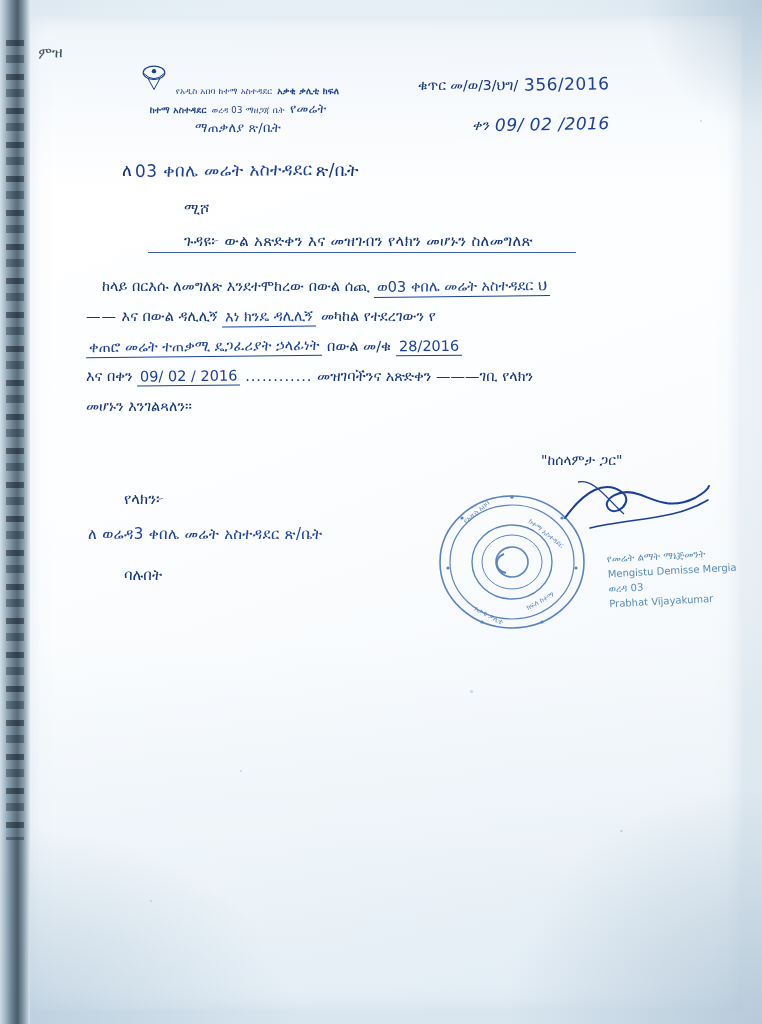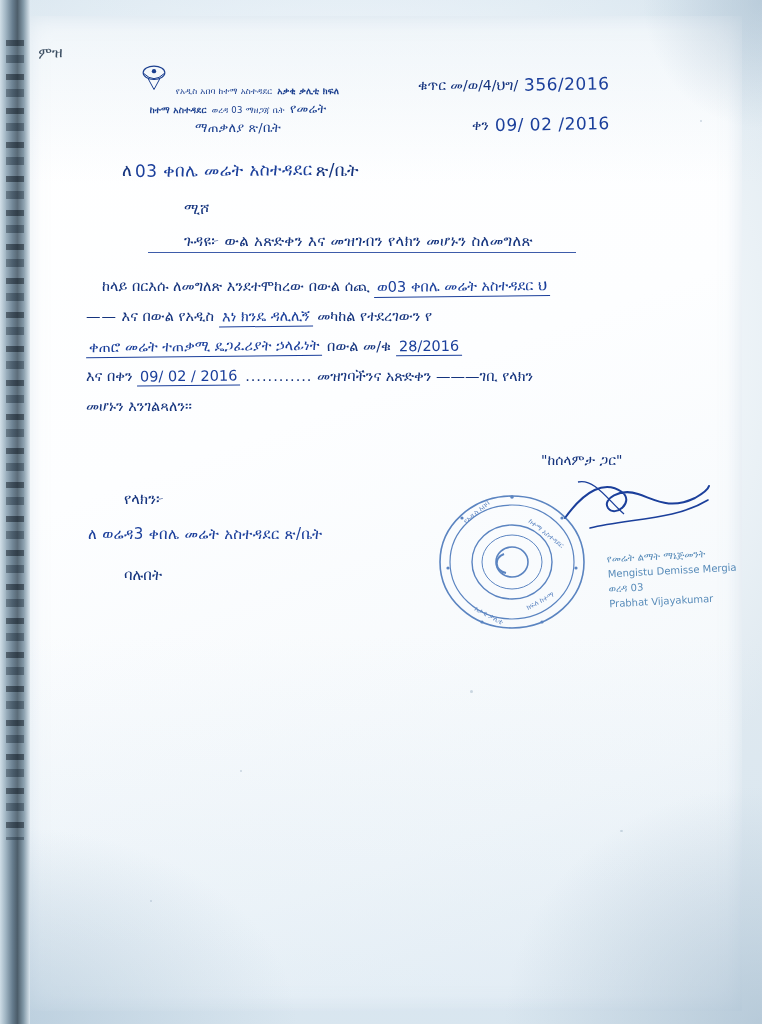--- a/index.html
+++ b/index.html
@@ -140,21 +140,21 @@
     font-size: 14px;
     color: #16347f;
   }
   .ref-value {
     font-size: 17px;
     color: #1b3f9b;
     letter-spacing: 0.5px;
     transform: rotate(-1deg);
     display: inline-block;
   }
-  #ref-row-date { margin-left: 54px; }
+  #ref-row-date { margin-left: 54px; font-style: italic; }
 
   
   #addressee {
     left: 86px; top: 160px;
     font-size: 17px;
     letter-spacing: 0.4px;
   }
   #addressee .hw { color: #1b3f9b; }
 
   
@@ -280,21 +280,21 @@
       <path d="M13 20 L20 33 L27 20" fill="none" stroke="#1b3f8f" stroke-width="1.2"></path>
     </svg>
     <span class="lh-line">የአዲስ አበባ ከተማ አስተዳደር</span>
     <span class="lh-line strong">አቃቂ ቃሊቲ ክፍለ ከተማ አስተዳደር</span>
     <span class="lh-line">ወረዳ 03 ማዘጋጃ ቤት</span>
     <span class="lh-line small">የመሬት ማጠቃለያ ጽ/ቤት</span>
   </div>
 
   <div id="ref-block">
     <div class="ref-row">
-      <span class="ref-label">ቁጥር መ/ወ/4/ህግ/</span>
+      <span class="ref-label">ቁጥር መ/ወ/3/ህግ/</span>
       <span class="ref-value">356/2016</span>
     </div>
     <div class="ref-row" id="ref-row-date">
       <span class="ref-label">ቀን</span>
       <span class="ref-value">09/ 02 /2016</span>
     </div>
   </div>
 
   <div id="addressee" class="print">
     <span>ለ</span><span class="hw nounder">03 ቀበሌ መሬት አስተዳደር</span><span>ጽ/ቤት</span>
@@ -308,21 +308,21 @@
   </div>
   <div id="subject-underline"></div>
 
   <div class="body-line" style="top:278px;">
     <span style="margin-left:16px">ከላይ በርእሱ ለመግለጽ እንደተሞከረው በውል ሰጪ</span>
     <span class="hw">ወ03 ቀበሌ መሬት አስተዳደር ህ</span>
   </div>
 
   <div class="body-line" style="top:308px;">
     <span class="dots">——</span>
-    <span>እና በውል የአዲስ</span>
+    <span>እና በውል ዳሊሊኝ</span>
     <span class="hw">እነ ክንዴ ዳሊሊኝ</span>
     <span>መካከል የተደረገውን የ</span>
   </div>
 
   <div class="body-line" style="top:338px;">
     <span class="hw">ቀጠሮ መሬት ተጠቃሚ ዴጋፈሪያት ኃላፊነት</span>
     <span>በውል መ/ቁ</span>
     <span class="hw">28/2016</span>
   </div>
 

